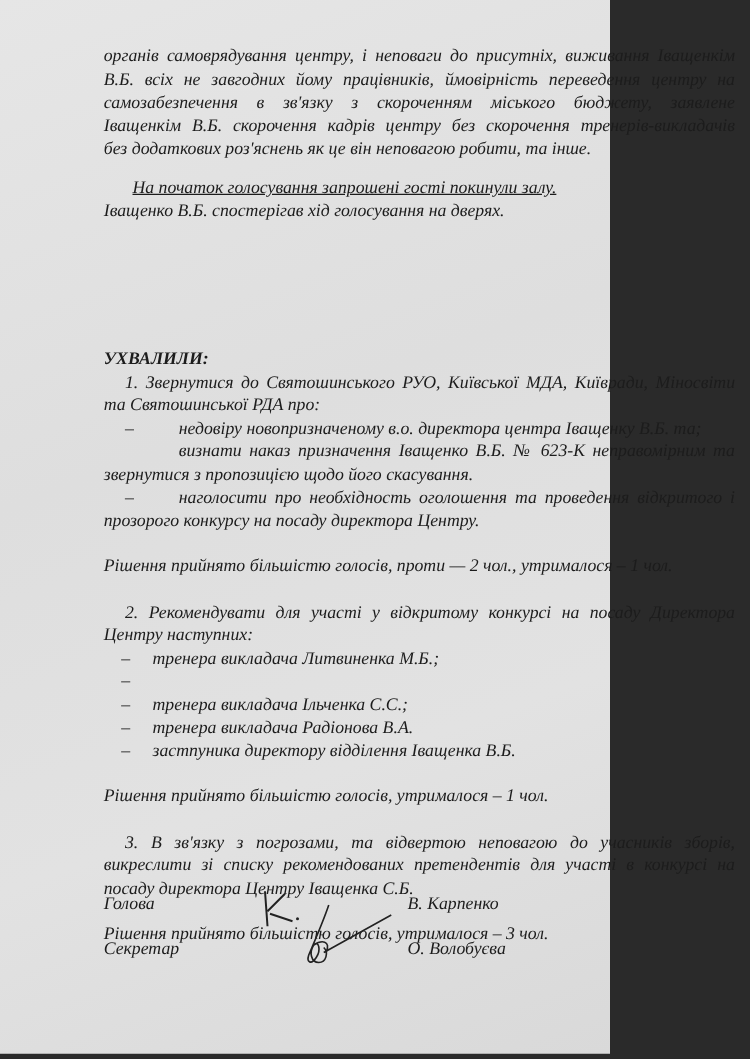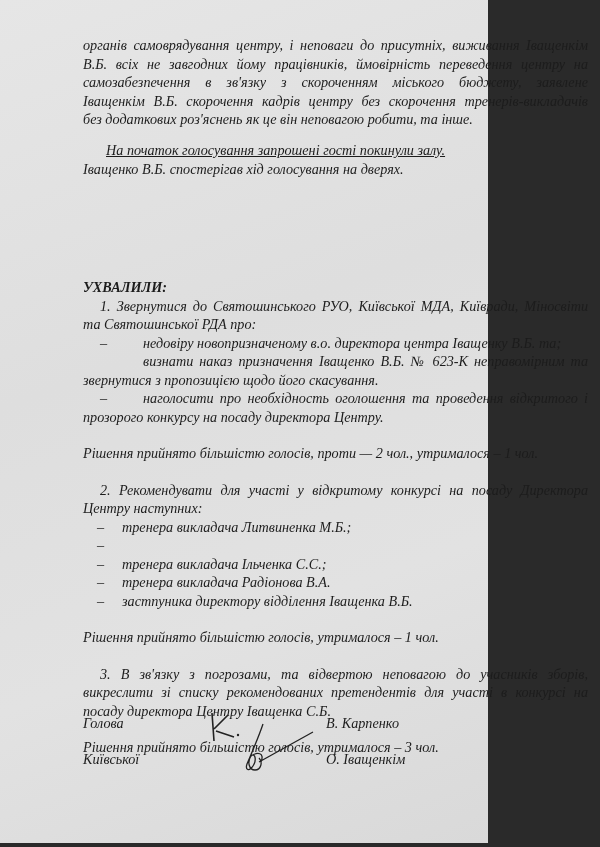--- a/index.html
+++ b/index.html
@@ -95,22 +95,22 @@
     <p class="indent">3. В зв'язку з погрозами, та відвертою неповагою до учасників зборів, викреслити зі списку рекомендованих претендентів для участі в конкурсі на посаду директора Центру Іващенка С.Б.</p>
     <p style="height:18px;"></p>
     <p>Рішення прийнято більшістю голосів, утрималося – 3 чол.</p>
   </div>
 
   <div class="sig-row" style="top:714px;">
     <span class="role">Голова</span>
     <span class="name">В. Карпенко</span>
   </div>
   <div class="sig-row" style="top:750px;">
-    <span class="role">Київської</span>
-    <span class="name">О. Іващенкім</span>
+    <span class="role">Секретар</span>
+    <span class="name">О. Волобуєва</span>
   </div>
 
   <svg class="signature" style="left:200px;top:705px;" width="100" height="70" viewBox="0 0 100 70">
     <path d="M12 8 L14 36 M14 24 L28 10 M16 26 L34 32" stroke="#222" stroke-width="1.6" fill="none"></path>
     <circle cx="38" cy="30" r="1.2" fill="#222"></circle>
   </svg>
   <svg class="signature" style="left:225px;top:722px;" width="100" height="60" viewBox="0 0 100 60">
     <path d="M38 2 C34 14 28 28 22 42 C20 48 24 50 28 44 C32 38 30 30 26 34 C22 40 24 48 30 48 C36 48 38 40 34 36 M26 34 C32 30 40 30 36 40 M34 40 L88 10" stroke="#222" stroke-width="1.3" fill="none"></path>
   </svg>
 

